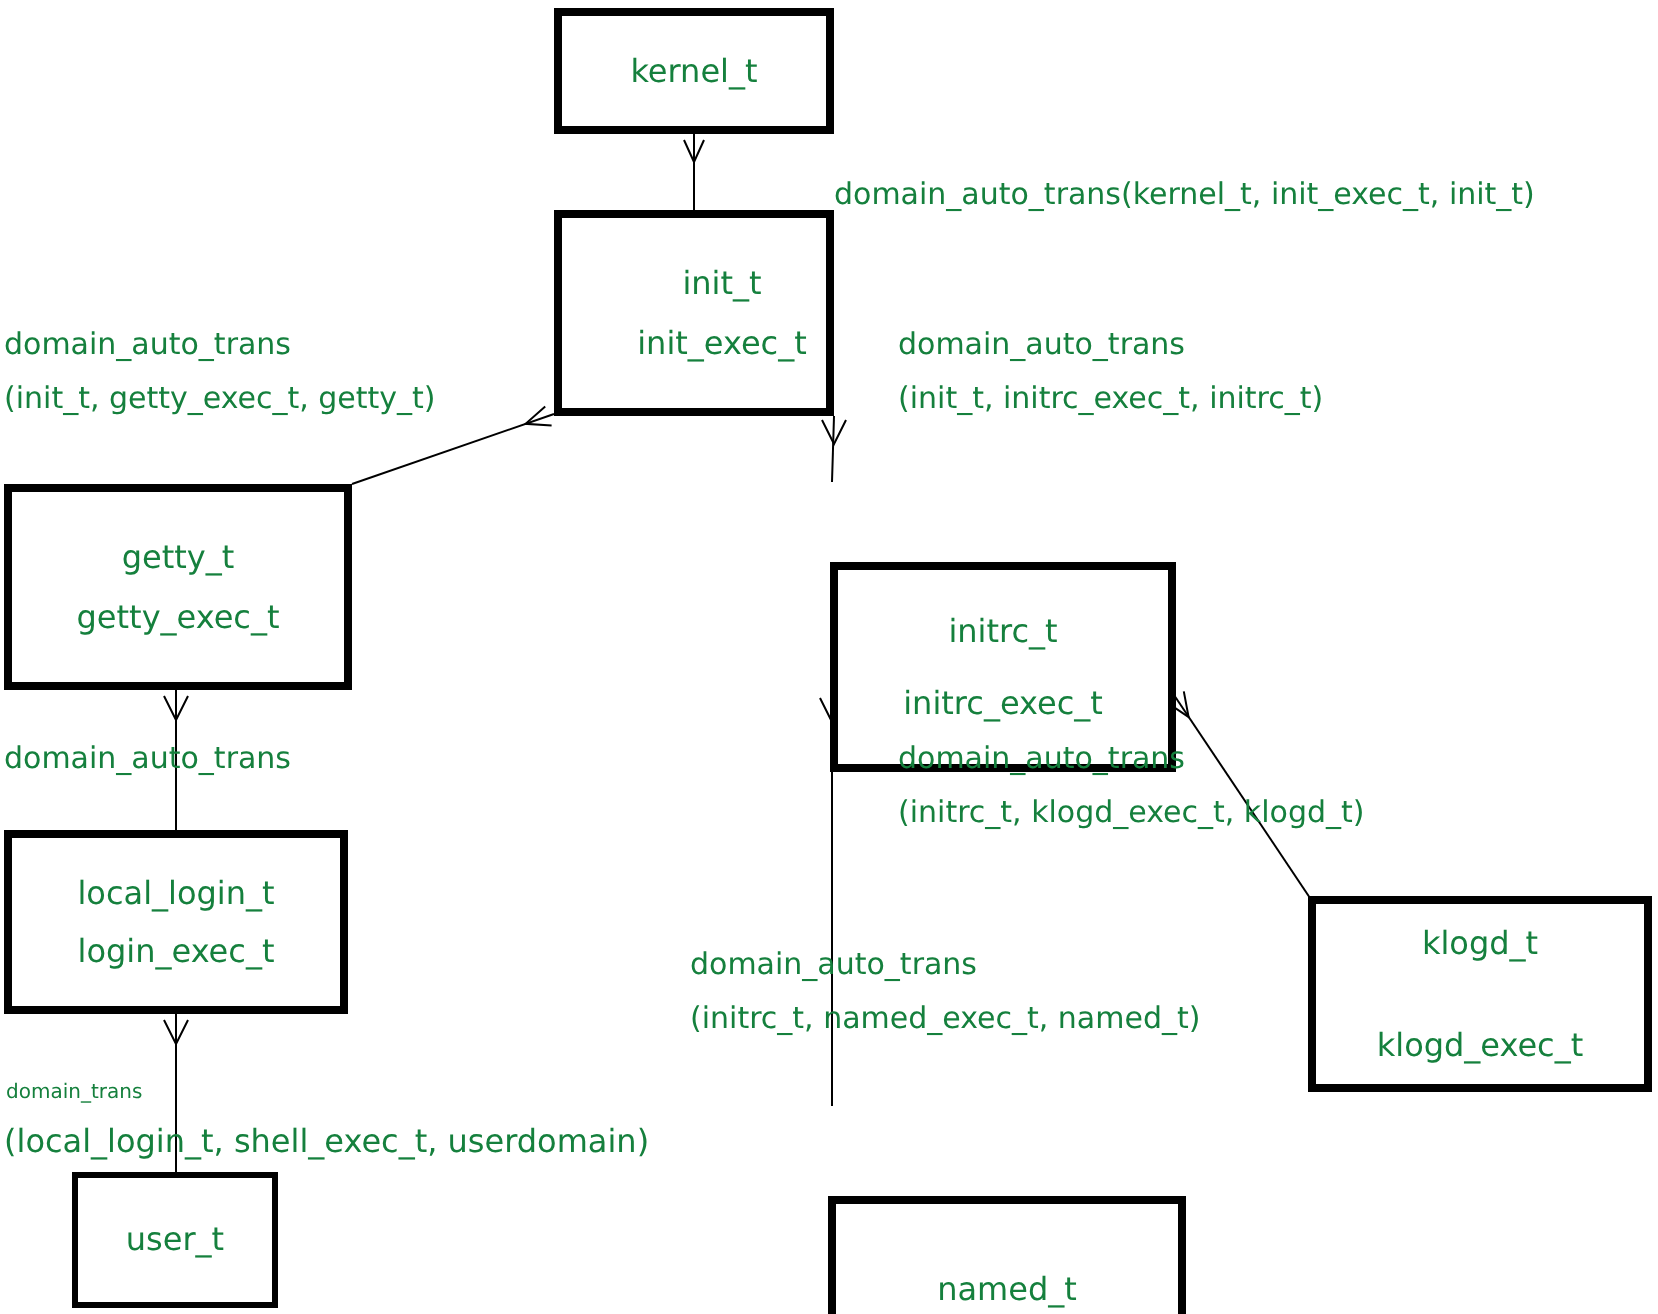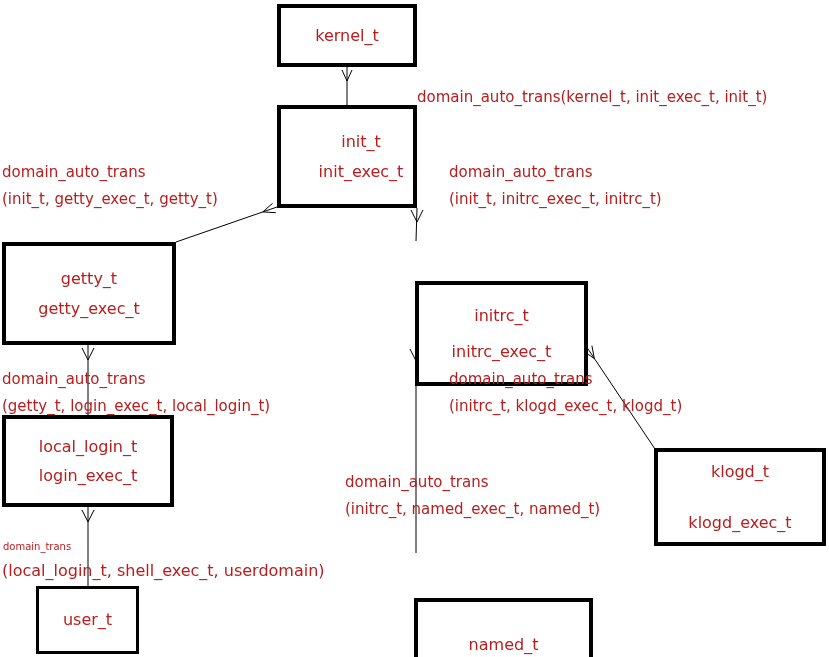--- a/index.html
+++ b/index.html
@@ -1,21 +1,21 @@
 <!DOCTYPE html>
 <html><head>
 <meta charset="utf-8">
 <style>
   html,body{margin:0;padding:0;background:#ffffff;}
   #canvas{
     position:relative;
     width:829px;height:657px;
     background:#ffffff;
     font-family:"DejaVu Sans", sans-serif;
-    color:#b91c1c;
+    color:#15803d;
     overflow:hidden;
     text-decoration:underline;
   }
   #edges{position:absolute;left:0;top:0;width:829px;height:657px;}
   .node{
     position:absolute;
     box-sizing:border-box;
     background:#ffffff;
     border:4px solid #000;
     display:flex;
@@ -129,21 +129,20 @@
     <div>(init_t, getty_exec_t, getty_t)</div>
   </div>
 
   <div class="elabel" id="label-init-initrc">
     <div>domain_auto_trans</div>
     <div>(init_t, initrc_exec_t, initrc_t)</div>
   </div>
 
   <div class="elabel" id="label-getty-locallogin">
     <div>domain_auto_trans</div>
-    <div>(getty_t, login_exec_t, local_login_t)</div>
   </div>
 
   <div class="elabel" id="label-initrc-klogd">
     <div>domain_auto_trans</div>
     <div>(initrc_t, klogd_exec_t, klogd_t)</div>
   </div>
 
   <div class="elabel" id="label-initrc-named">
     <div>domain_auto_trans</div>
     <div>(initrc_t, named_exec_t, named_t)</div>

